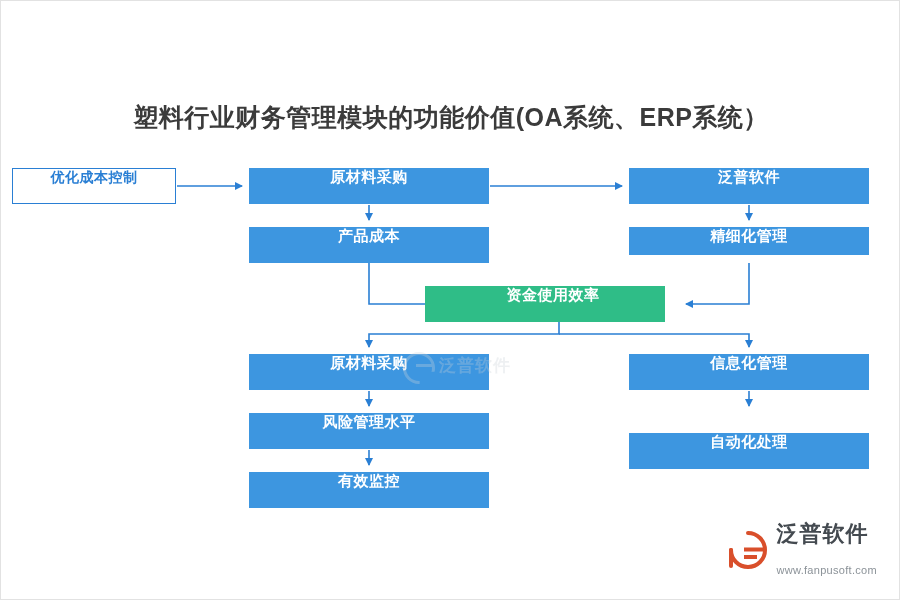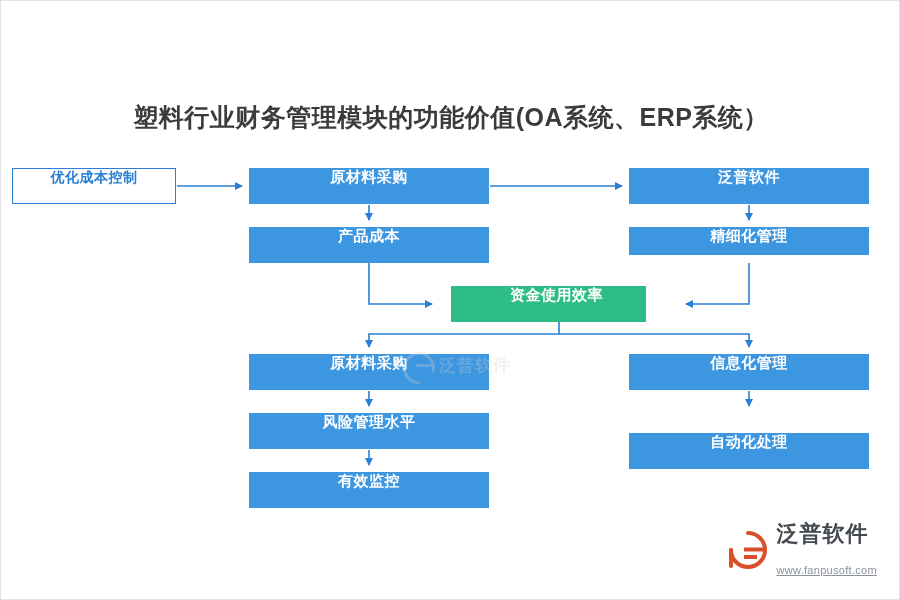--- a/index.html
+++ b/index.html
@@ -127,21 +127,20 @@
     font-size: 22px;
     font-weight: bold;
     color: #444a50;
     letter-spacing: 1px;
   }
   #logo .logo-url {
     font-size: 11px;
     color: #8b9298;
     letter-spacing: 0.3px;
     margin-top: 20px;
-    text-decoration: underline;
   }
 </style>
 </head>
 <body>
 
 <div id="stage">
 
   <div id="title">塑料行业财务管理模块的功能价值(OA系统、ERP系统）</div>
 
   <svg id="connectors" viewBox="0 0 900 600">
@@ -188,21 +187,21 @@
   </div>
 
   <div class="node" style="left:248px;top:226px;width:240px;height:36px;">
     <span>产品成本</span>
   </div>
 
   <div class="node" style="left:628px;top:226px;width:240px;height:28px;">
     <span>精细化管理</span>
   </div>
 
-  <div class="node green" style="left:450px;top:285px;width:195px;height:36px;padding-left:16px;">
+  <div class="node green" style="left:424px;top:285px;width:240px;height:36px;padding-left:16px;">
     <span>资金使用效率</span>
   </div>
 
   <div class="node" style="left:248px;top:353px;width:240px;height:36px;">
     <span>原材料采购</span>
   </div>
 
   <div class="node" style="left:628px;top:353px;width:240px;height:36px;">
     <span>信息化管理</span>
   </div>

